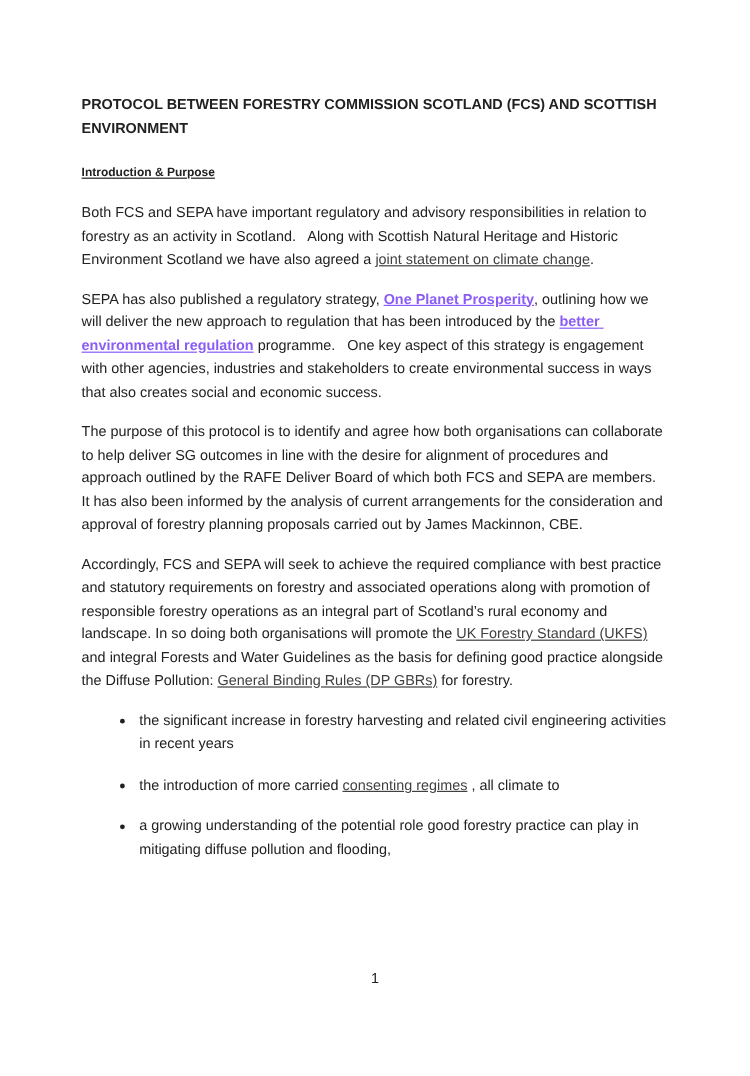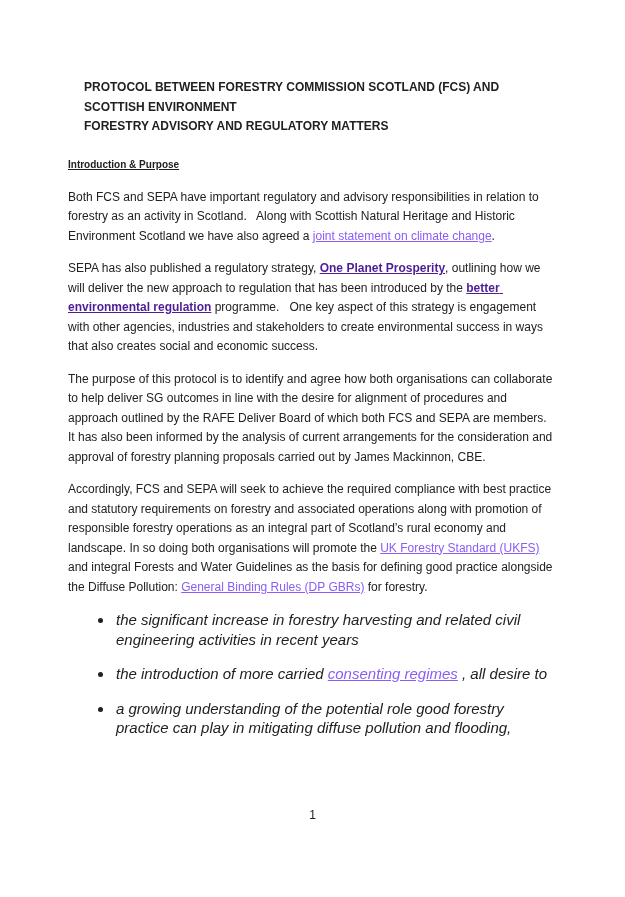--- a/index.html
+++ b/index.html
@@ -11,85 +11,83 @@
     font-family: "Liberation Sans", sans-serif;
     color: #212121;
     box-sizing: border-box;
     padding: 78px 68px 0 68px;
     overflow: hidden;
   }
   .title {
     font-size: 12px;
     font-weight: bold;
     line-height: 19.5px;
-    margin: 0 0 18px 16px;
+    margin: 0 0 18px 0;
   }
   .heading {
     font-size: 10px;
     font-weight: bold;
     text-decoration: underline;
     line-height: 19px;
     margin: 0 0 14px 0;
   }
   .para {
     font-size: 12px;
     line-height: 19.5px;
     margin: 0 0 13px 0;
     white-space: pre-wrap;
   }
   a { text-decoration: underline; cursor: pointer; }
-  .link-blue { color: #8b5cf6; }
-  .link-teal { color: #4c1d95; font-weight: bold; }
+  .link-blue { color: #404040; }
+  .link-teal { color: #8b5cf6; font-weight: bold; }
   ul.bullets {
     margin: 6px 0 13px 0;
     padding-left: 46px;
     list-style-type: disc;
   }
   ul.bullets li {
-    font-size: 15px;
+    font-size: 12px;
     line-height: 19.5px;
     margin-bottom: 15px;
     padding-left: 2px;
     white-space: pre-wrap;
-    font-style: italic;
   }
   .page-number {
     position: absolute;
     left: 0;
     top: 808px;
     width: 100%;
     text-align: center;
     font-size: 12px;
     color: #212121;
   }
 </style>
 </head>
 <body>
 
 <div class="page">
 
   <div class="title">
       <div>PROTOCOL BETWEEN FORESTRY COMMISSION SCOTLAND (FCS) AND SCOTTISH ENVIRONMENT</div>
-      <div>FORESTRY ADVISORY AND REGULATORY MATTERS</div>
     </div>
 
   <div class="heading">Introduction &amp; Purpose</div>
 
   <p class="para"><span>Both FCS and SEPA have important regulatory and advisory responsibilities in relation to forestry as an activity in Scotland.   Along with Scottish Natural Heritage and Historic Environment Scotland we have also agreed a </span><a class="link-blue">joint statement on climate change</a><span>.</span></p>
 
   <p class="para"><span>SEPA has also published a regulatory strategy, </span><a class="link-teal">One Planet Prosperity</a><span>, outlining how we will deliver the new approach to regulation that has been introduced by the </span><a class="link-teal">better environmental regulation</a><span> programme.   One key aspect of this strategy is engagement with other agencies, industries and stakeholders to create environmental success in ways that also creates social and economic success.</span></p>
 
   <p class="para"><span>The purpose of this protocol is to identify and agree how both organisations can collaborate to help deliver SG outcomes in line with the desire for alignment of procedures and approach outlined by the RAFE Deliver Board of which both FCS and SEPA are members.   It has also been informed by the analysis of current arrangements for the consideration and approval of forestry planning proposals carried out by James Mackinnon, CBE.</span></p>
 
   <p class="para"><span>Accordingly, FCS and SEPA will seek to achieve the required compliance with best practice and statutory requirements on forestry and associated operations along with promotion of responsible forestry operations as an integral part of Scotland’s rural economy and landscape. In so doing both organisations will promote the </span><a class="link-blue">UK Forestry Standard (UKFS)</a><span> and integral Forests and Water Guidelines as the basis for defining good practice alongside the Diffuse Pollution: </span><a class="link-blue">General Binding Rules (DP GBRs)</a><span> for forestry.</span></p>
 
 
   <ul class="bullets">
     <li><span>the significant increase in forestry harvesting and related civil engineering activities in recent years</span></li>
-    <li><span>the introduction of more carried </span><a class="link-blue">consenting regimes</a><span> , all desire to</span></li>
+    <li><span>the introduction of more carried </span><a class="link-blue">consenting regimes</a><span> , all climate to</span></li>
     <li><span>a growing understanding of the potential role good forestry practice can play in mitigating diffuse pollution and flooding,</span></li>
   </ul>
 
 
   <p class="para"></p>
 
   <div class="page-number">1</div>
 
 </div>
 

